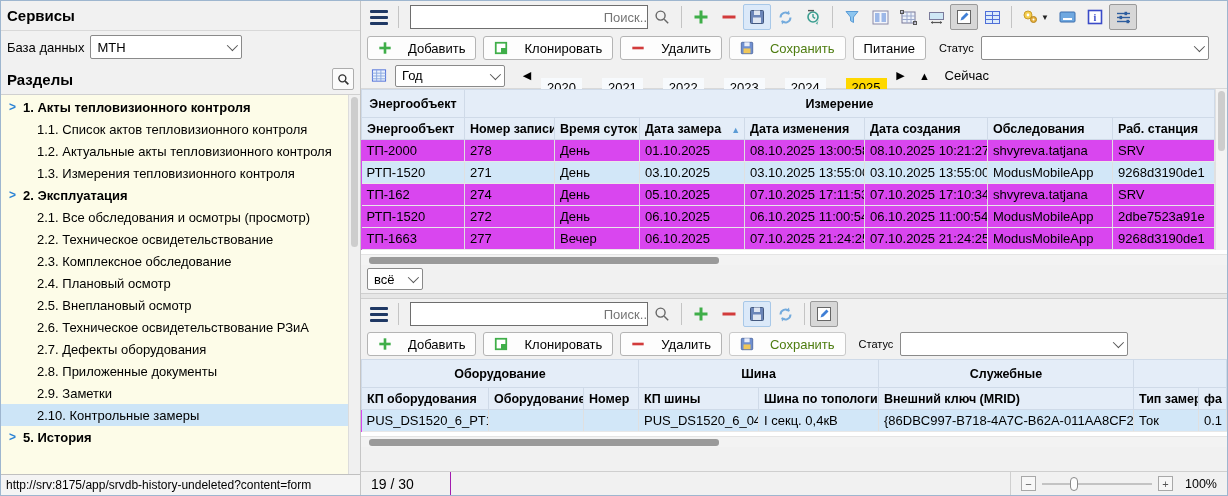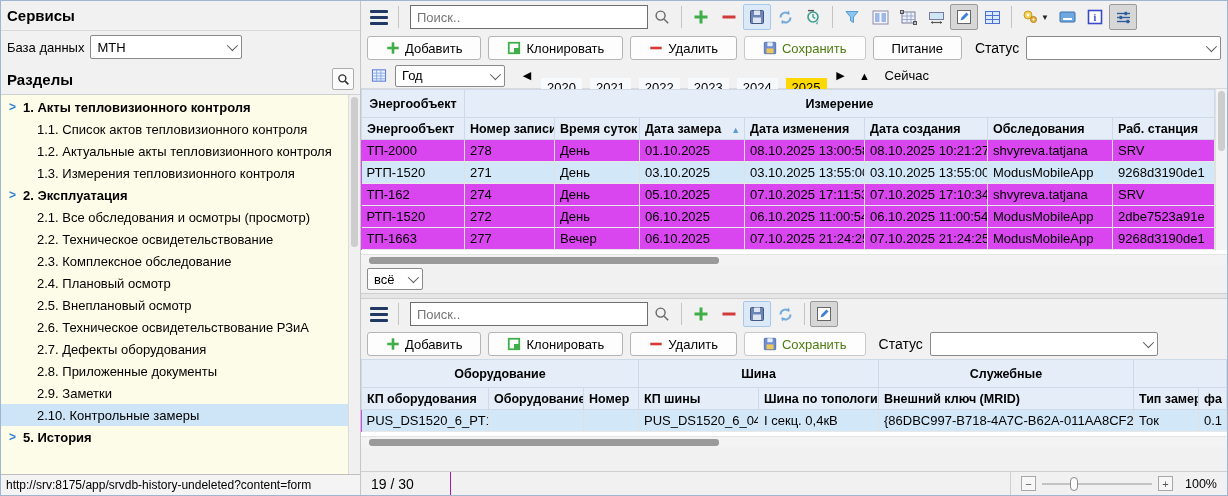--- a/index.html
+++ b/index.html
@@ -44,29 +44,29 @@
   
   .toolbar { height:32px; flex:0 0 32px; display:flex; align-items:center; padding:0 4px; background:#f1f1f1; }
   .toolbar.small { height:30px; flex:0 0 30px; }
   .tb-ic { width:28px; height:26px; display:flex; align-items:center; justify-content:center; border:1px solid transparent; border-radius:2px; }
   .tb-ic.hl { background:#dbe9f9; border-color:#a8c8e8; }
   .tb-ic.pressed { background:#d7d7d7; border-color:#9a9a9a; }
   .tb-sep { width:1px; height:22px; background:#c4c4c4; margin:0 5px; }
   .hamb { width:18px; display:flex; flex-direction:column; gap:3px; }
   .hamb div { height:3px; background:#1f3864; border-radius:1px; }
   .searchbox { height:24px; width:238px; border:1px solid #6e6e6e; background:#fff; display:flex; align-items:center; margin-left:6px; }
-  .searchbox input { border:none; outline:none; width:100%; height:100%; padding:0 6px; font-family:"Liberation Sans",sans-serif; font-size:13px; }
+  .searchbox input { border:none; outline:none; width:100%; height:100%; padding:0 0; font-family:"Liberation Sans",sans-serif; font-size:13px;text-align:right; }
   .glass-btn { width:28px; height:26px; display:flex; align-items:center; justify-content:center; }
   .caret { font-size:8px; color:#222; margin-left:2px; }
 
   
   .btnrow { height:30px; flex:0 0 30px; display:flex; align-items:center; padding:0 6px; gap:7px; background:#f1f1f1; }
-  .pbtn { height:24px; background:#fdfdfd; border:1px solid #b4b4b4; border-radius:3px; display:flex; align-items:center; padding:0 18px; gap:5px; white-space:nowrap; }
+  .pbtn { height:24px; background:#fdfdfd; border:1px solid #b4b4b4; border-radius:3px; display:flex; align-items:center; padding:0 10px; gap:16px; white-space:nowrap; }
   .pbtn.disabled { color:#4d7c0f; border-color:#c9c9c9; }
-  .status-lbl { margin-left:6px; font-size:14px; }
+  .status-lbl { margin-left:6px; font-size:11px; }
   .combo.status { width:228px; height:24px; }
 
   
   .yearrow { height:26px; flex:0 0 26px; display:flex; align-items:center; gap:4px; padding:0 6px; background:#f1f1f1; border-bottom:1px solid #d9d9d9; }
   .combo.period { width:110px; height:22px; margin-right:8px; }
   .yr-arrow { width:20px; text-align:center; font-size:11px; }
   .year { padding:2px 6px; font-size:13px; background:#f7fafd; }
   .year.selected { background:#ffd800; }
   .now-lbl { padding:2px 6px; font-size:13px; }
 
@@ -372,21 +372,21 @@
               <line x1="1.5" y1="11" x2="15.5" y2="11" stroke="#8aa8e0"></line>
               <line x1="6" y1="1.5" x2="6" y2="13.5" stroke="#8aa8e0"></line>
               <line x1="10.5" y1="1.5" x2="10.5" y2="13.5" stroke="#8aa8e0"></line>
             </svg>
           </span>
         <div class="combo period">
           <span class="cval">Год</span>
           <span class="chevD"></span>
         </div>
         <span class="yr-arrow">◀</span>
-        <span id="years" style="display:flex;gap:8px;margin-top:24px;">
+        <span id="years" style="display:flex;gap:20px;margin-top:24px;">
             <span class="year">2020</span>
             <span class="year">2021</span>
             <span class="year">2022</span>
             <span class="year">2023</span>
             <span class="year">2024</span>
             <span class="year selected">2025</span>
           </span>
         <span class="yr-arrow">▶</span>
         <span class="yr-arrow">▲</span>
         <span class="now-lbl">Сейчас</span>

